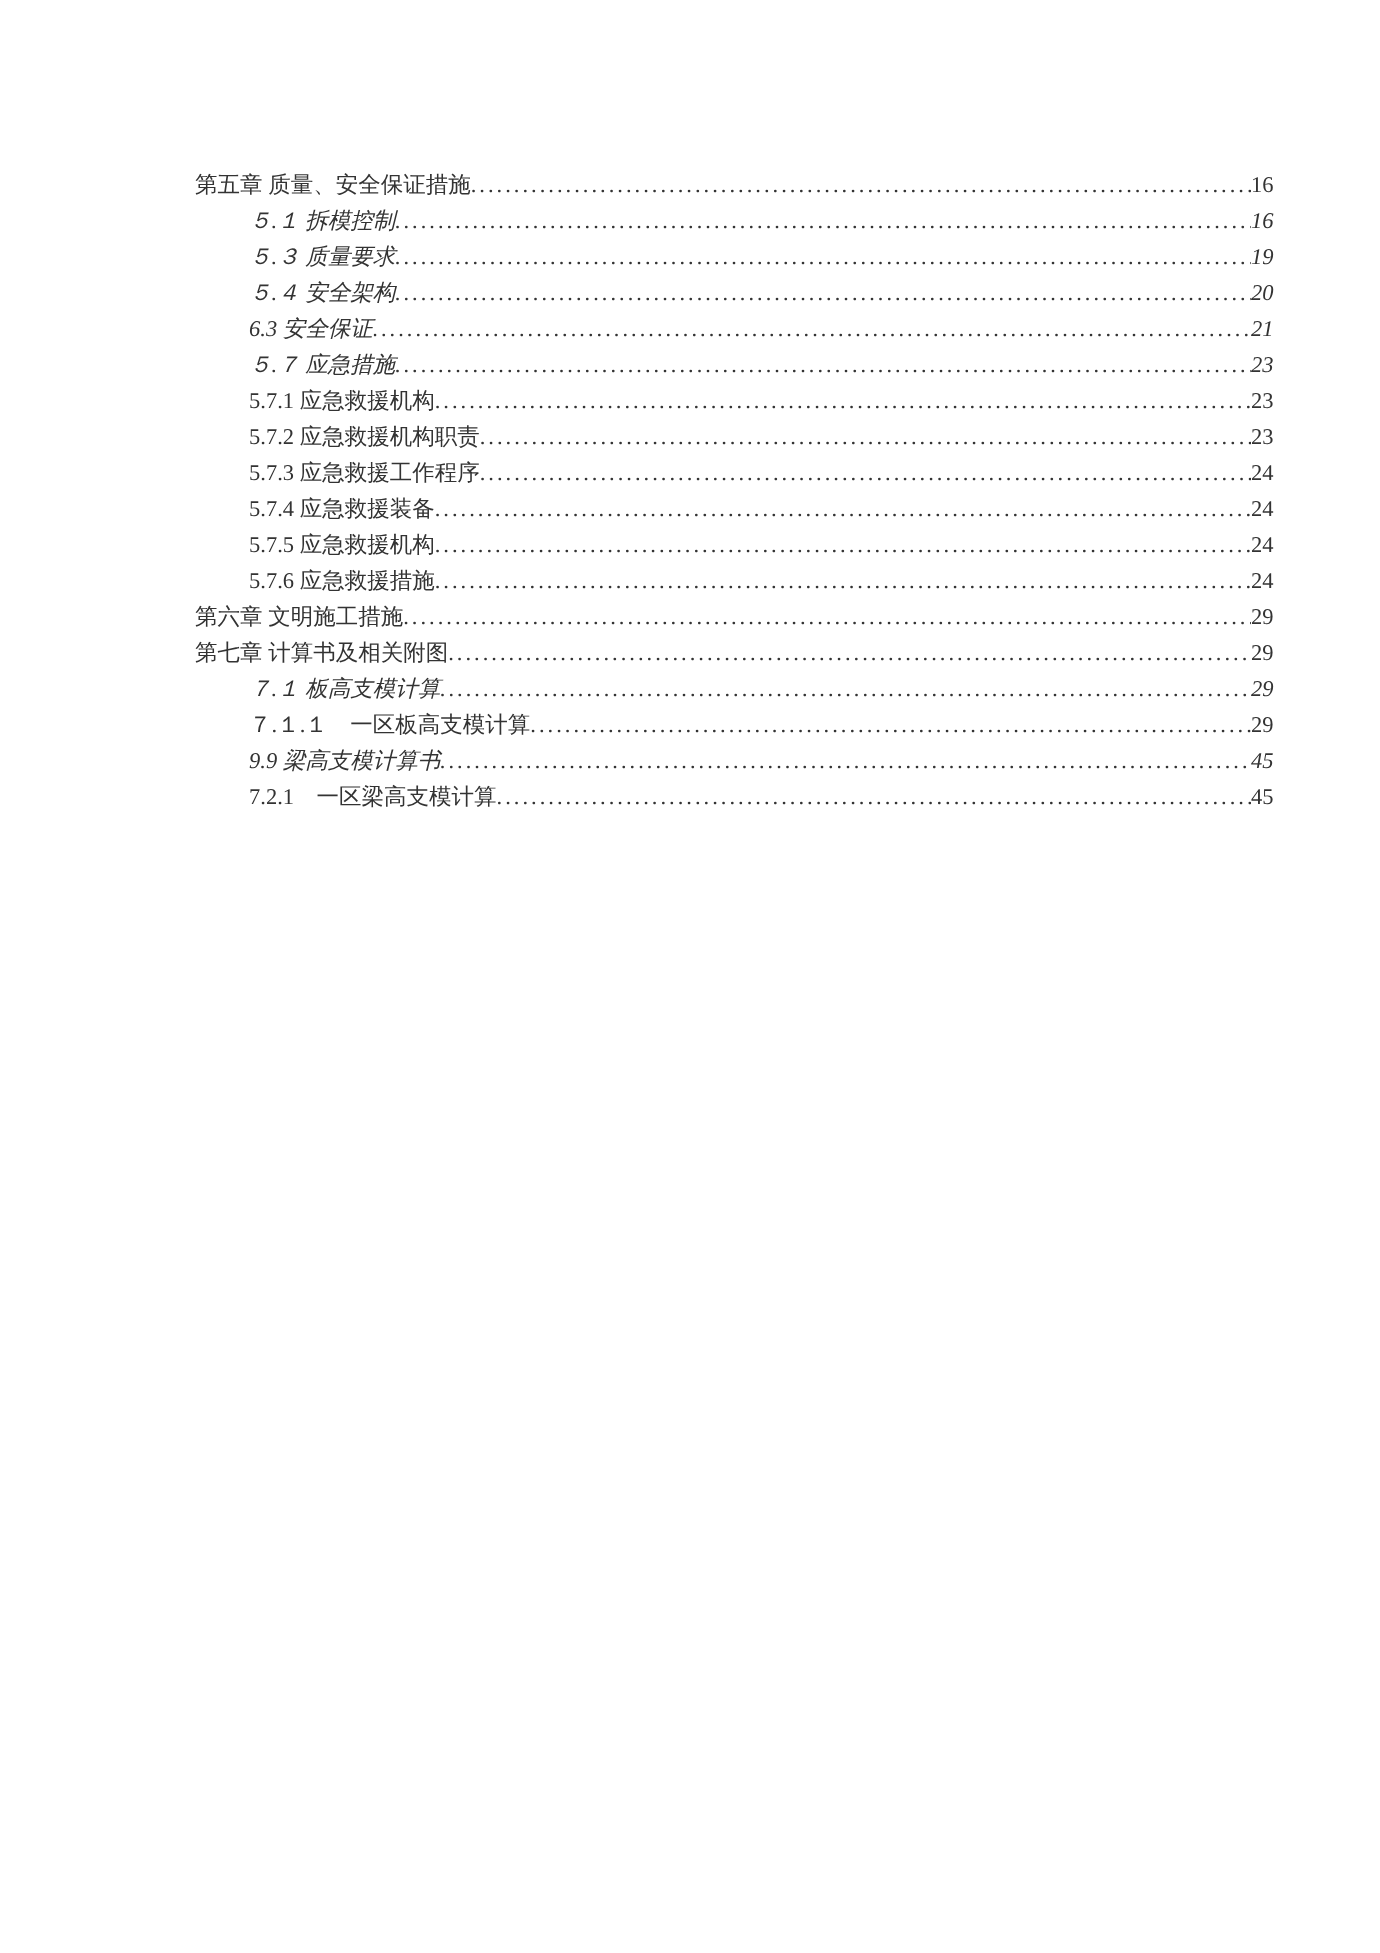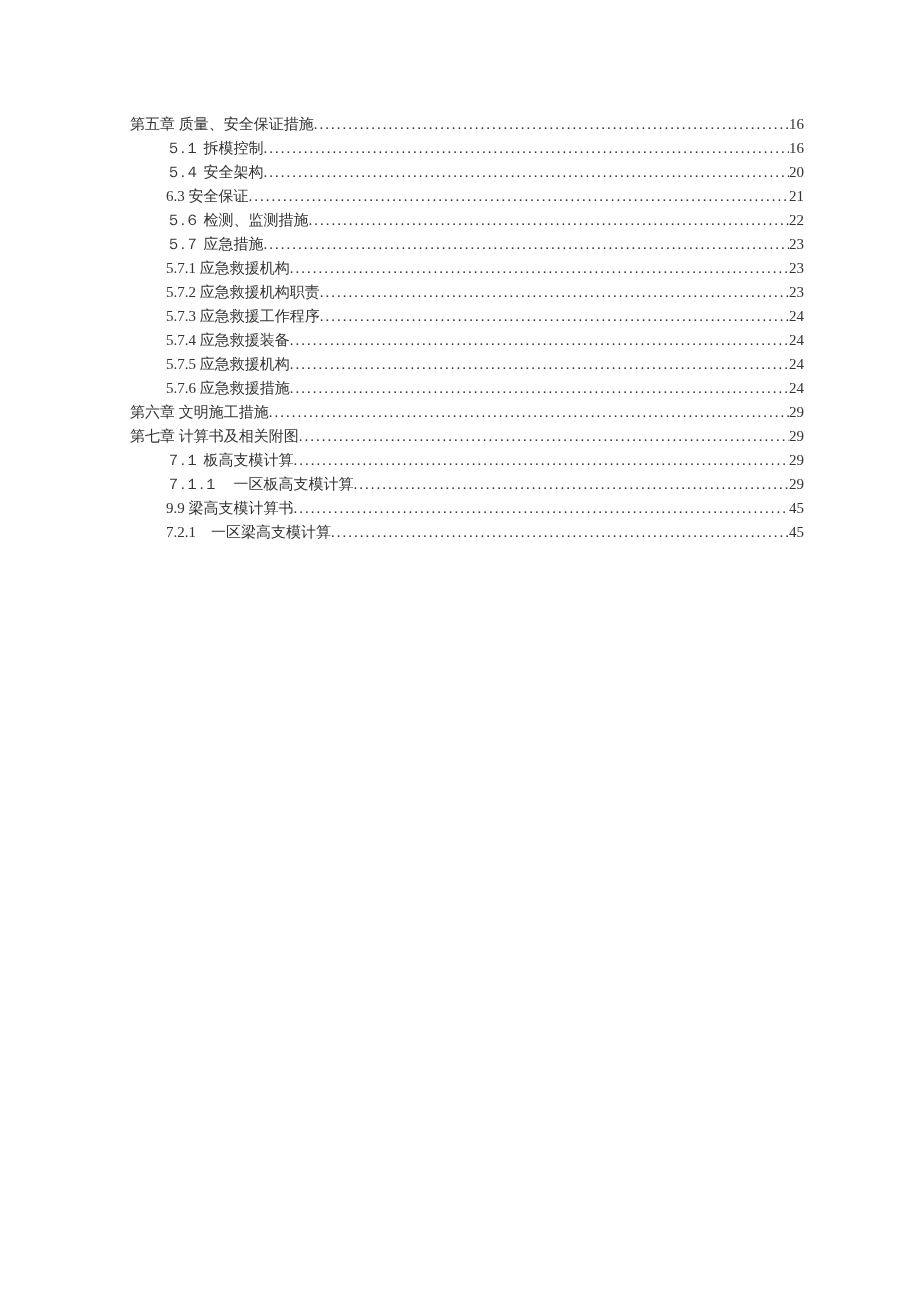--- a/index.html
+++ b/index.html
@@ -4,21 +4,21 @@
 <style>
   html,body{margin:0;padding:0;background:#fff;}
   body{
     width:920px;
     font-family:"SimSun","宋体","Songti SC",serif;
     font-size:15px;
     color:#333;
   }
   .page{
     box-sizing:border-box;
-    padding:112px 116px 0 130px;
+    padding:112px 71px 0 130px;
     width:920px;
     min-height:1302px;
   }
   .toc-line{
     display:flex;
     align-items:baseline;
     line-height:24px;
     white-space:nowrap;
   }
   .toc-title{flex:0 0 auto;}
@@ -26,52 +26,52 @@
     flex:1 1 auto;
     overflow:hidden;
     letter-spacing:2px;
     color:#333;
   }
   .toc-dots::before{
     content:"..................................................................................................................................................................................................";
   }
   .toc-page{flex:0 0 auto;}
   .lvl-0{padding-left:0;}
-  .lvl-1{padding-left:36px;}
+  .lvl-1{padding-left:36px;font-style:italic;}
   .lvl-2{padding-left:36px;justify-content:flex-end;}
 </style>
 </head>
 <body>
 
 <div class="page">
   <div id="toc-container">
       <div class="toc-line lvl-0">
         <span class="toc-title">第五章 质量、安全保证措施</span>
         <span class="toc-dots"></span>
         <span class="toc-page">16</span>
       </div>
       <div class="toc-line lvl-1">
         <span class="toc-title">５.１ 拆模控制</span>
         <span class="toc-dots"></span>
         <span class="toc-page">16</span>
       </div>
       <div class="toc-line lvl-1">
+        <span class="toc-title">５.３ 质量要求</span>
+        <span class="toc-dots"></span>
+        <span class="toc-page">19</span>
+      </div>
+      <div class="toc-line lvl-1">
         <span class="toc-title">５.４ 安全架构</span>
         <span class="toc-dots"></span>
         <span class="toc-page">20</span>
       </div>
       <div class="toc-line lvl-1">
         <span class="toc-title">6.3 安全保证</span>
         <span class="toc-dots"></span>
         <span class="toc-page">21</span>
-      </div>
-      <div class="toc-line lvl-1">
-        <span class="toc-title">５.６ 检测、监测措施</span>
-        <span class="toc-dots"></span>
-        <span class="toc-page">22</span>
       </div>
       <div class="toc-line lvl-1">
         <span class="toc-title">５.７ 应急措施</span>
         <span class="toc-dots"></span>
         <span class="toc-page">23</span>
       </div>
       <div class="toc-line lvl-2">
         <span class="toc-title">5.7.1 应急救援机构</span>
         <span class="toc-dots"></span>
         <span class="toc-page">23</span>

